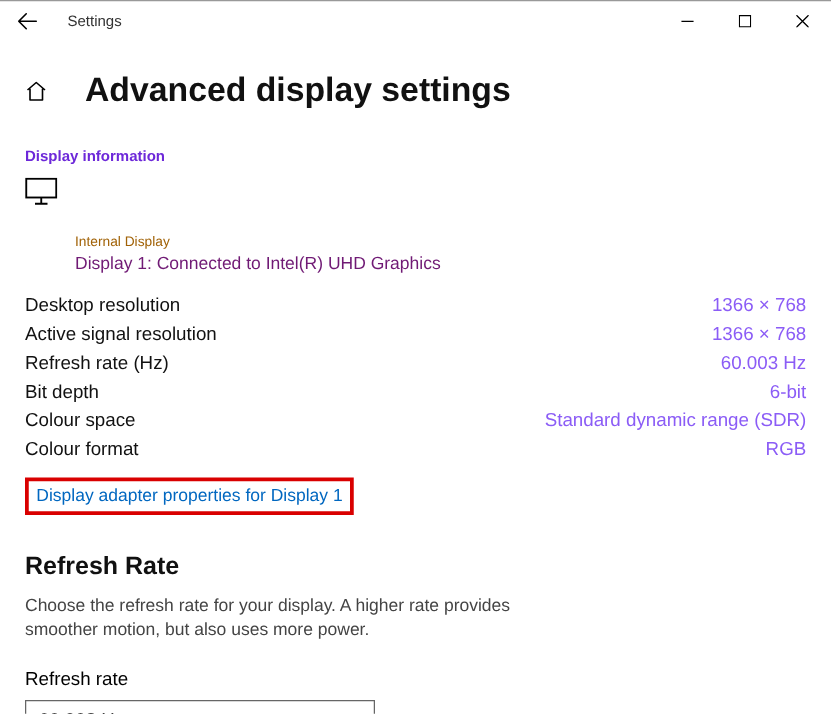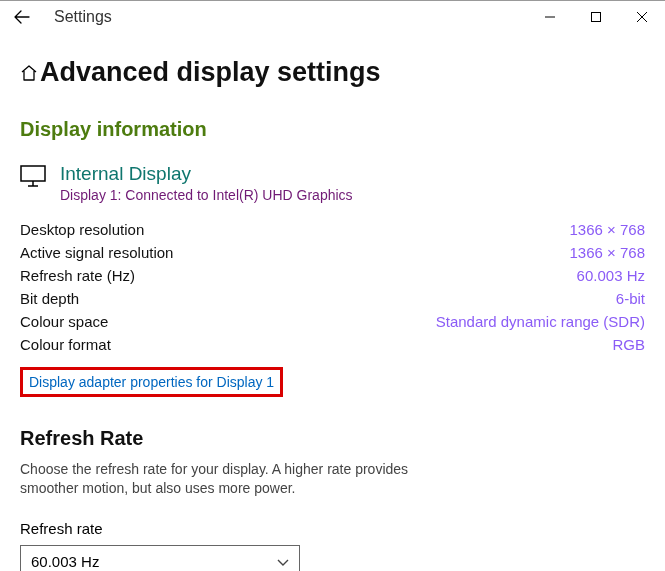--- a/index.html
+++ b/index.html
@@ -18,62 +18,62 @@
     align-items: center;
     height: 32px;
     padding-left: 8px;
   }
   .titlebar .back {
     width: 28px; height: 28px;
     display: flex; align-items: center; justify-content: center;
     cursor: pointer;
   }
   .titlebar .title {
-    font-size: 16px;
+    font-size: 12px;
     margin-left: 18px;
     color: #333;
   }
   .win-controls {
     margin-left: auto;
     display: flex;
   }
   .win-controls .ctl {
     width: 46px; height: 30px;
     display: flex; align-items: center; justify-content: center;
     cursor: pointer;
   }
   .content {
     padding: 24px 20px 0 20px;
   }
   .page-heading-row {
     display: flex;
     align-items: center;
-    gap: 2px;
+    gap: 30px;
     margin-bottom: 30px;
   }
   .home-icon { display:flex; align-items:center; justify-content:center; cursor:pointer; }
   .page-heading {
     font-size: 27px;
     font-weight: 600;
     color: #111;
   }
   .section-heading {
-    font-size: 20px;
+    font-size: 12px;
     font-weight: 600;
-    margin-bottom: 22px;
-    color: #4d7c0f;
+    margin-bottom: 8px;
+    color: #6d28d9;
   }
   .display-id-row {
     display: flex;
     align-items: flex-start;
     gap: 14px;
     margin-bottom: 18px;
   }
   .monitor-icon { margin-top:2px; }
-  .display-name { font-size: 19px; color:#0f766e; }
+  .display-name { font-size: 11px; color:#a16207;margin-top:48px; }
   .display-sub { font-size: 14px; color: #701a75; margin-top:2px;}
   .info-table { font-size: 15px; }
   .info-row { display: flex; margin-bottom: 6px; justify-content: space-between; }
   .info-label { width: 170px; color:#111; }
   .info-value { color: #8b5cf6; }
   .link-highlight {
     display: inline-block;
     margin-top: 8px;
     border: 3px solid #d90000;
     padding: 3px 6px;

